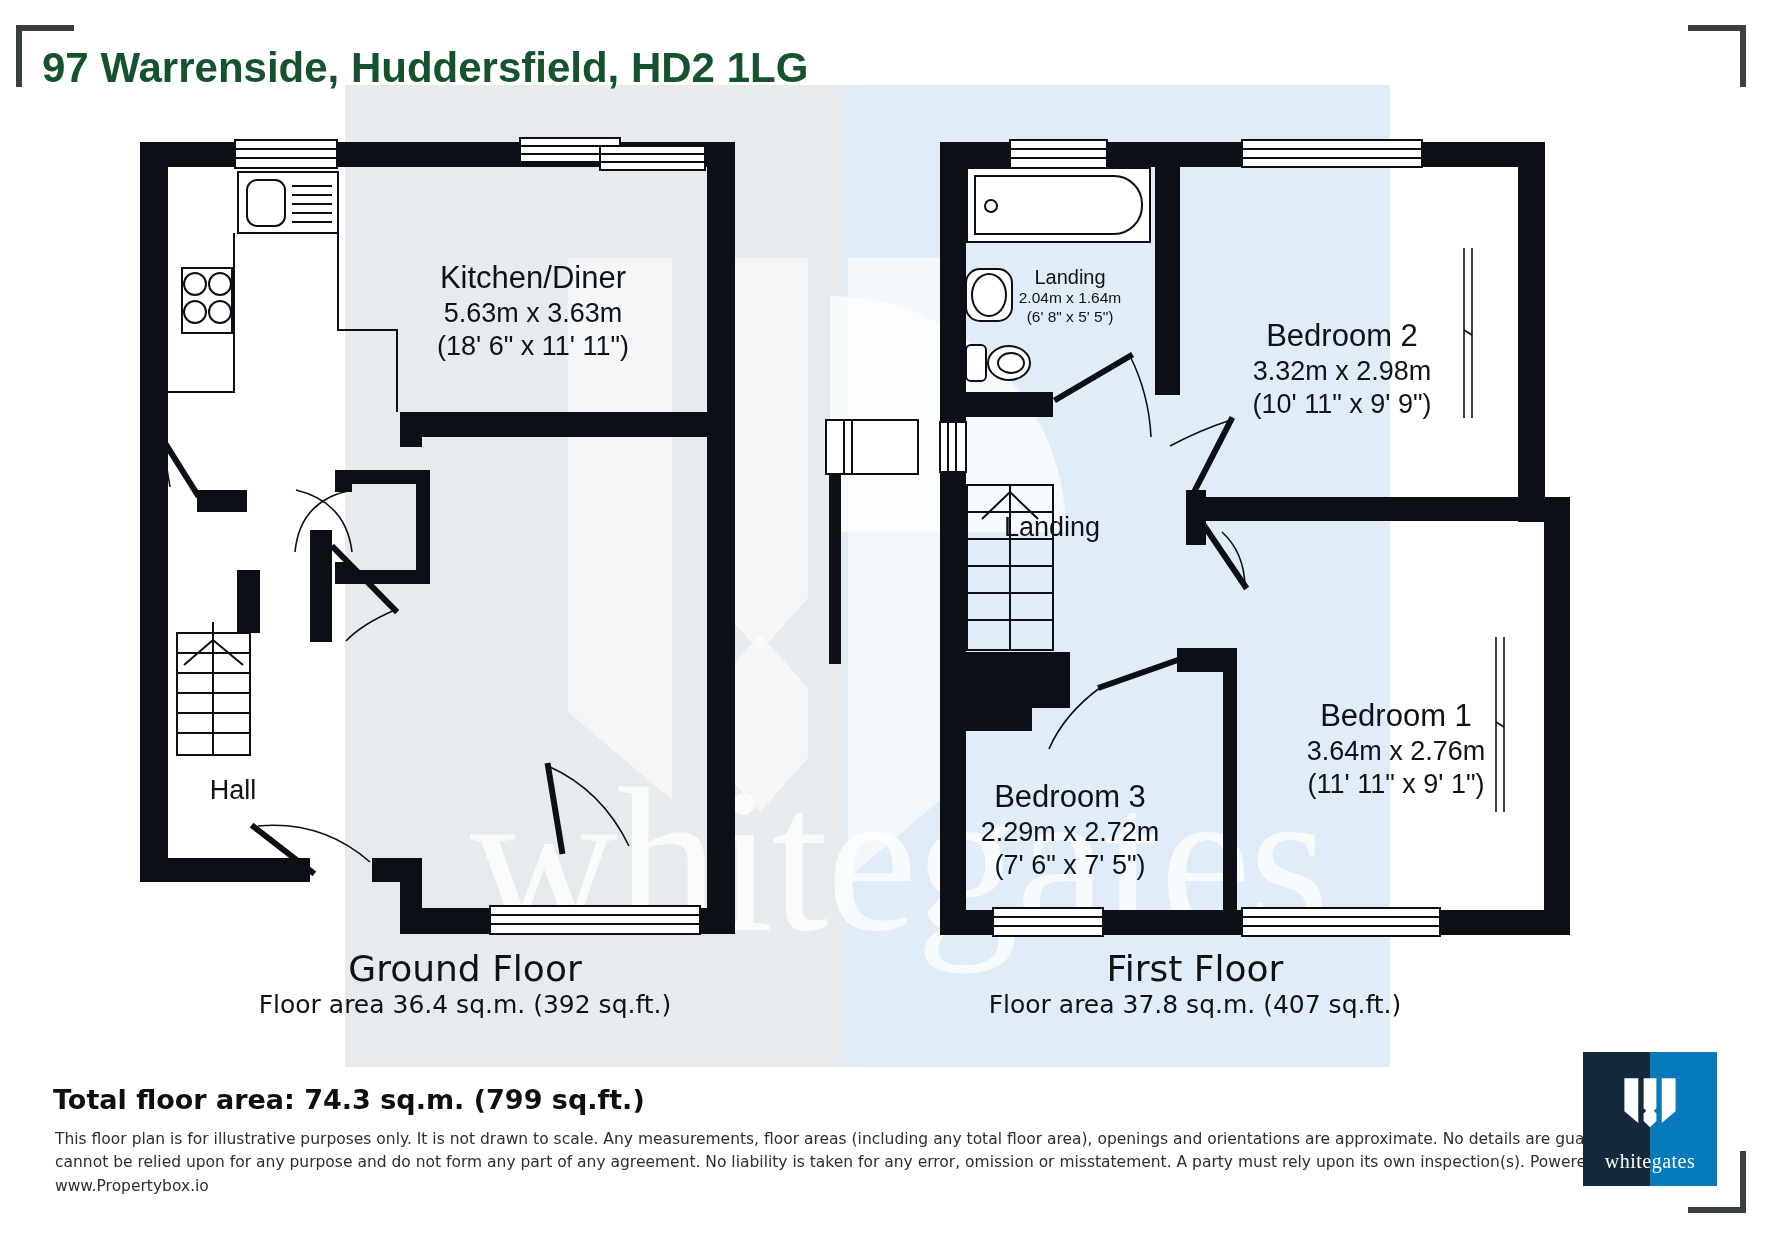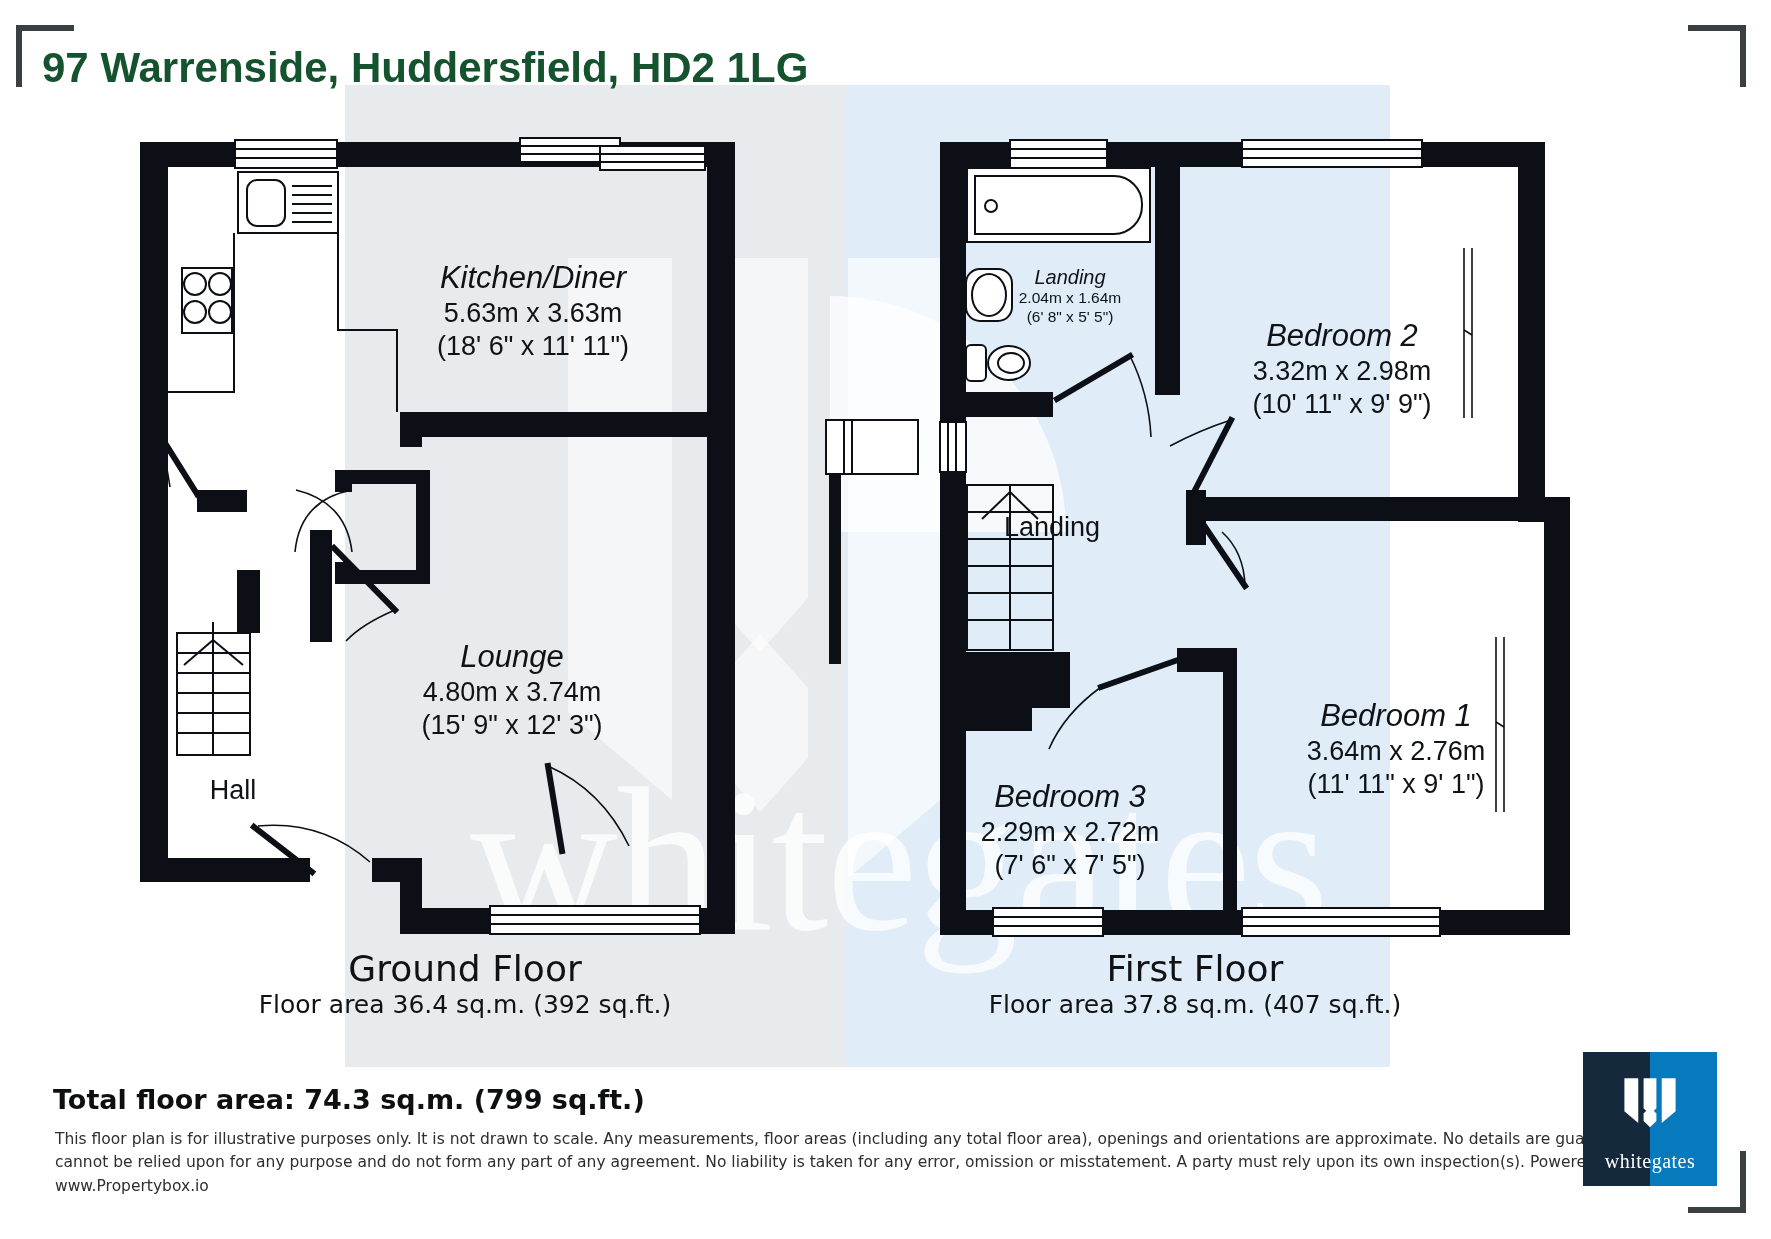--- a/index.html
+++ b/index.html
@@ -19,21 +19,21 @@
   .bracket .h{width:58px;height:6px;}
   .bracket .v{width:6px;height:62px;}
   .br-tl{left:16px;top:25px;}  .br-tl .h{left:0;top:0}  .br-tl .v{left:0;top:0}
   .br-tr{left:1688px;top:25px;} .br-tr .h{left:0;top:0}  .br-tr .v{right:0;top:0}
   .br-br{left:1688px;top:1151px;} .br-br .h{left:0;bottom:0} .br-br .v{right:0;bottom:0}
   
   .page-title{position:absolute;left:42px;top:44px;font-family:Liberation Sans, sans-serif;
               font-size:42px;font-weight:600;color:#14532d;}
   .room-label{position:absolute;transform:translate(-50%,-50%);text-align:center;
               color:#0f1318;line-height:1.22;white-space:nowrap;}
-  .room-title{font-size:31px;font-style:italic;}
+  .room-title{font-size:31px;}
   .room-dim{font-size:27px;}
   .room-label.small{line-height:1.2;}
   .room-label.small .room-title{font-size:20px;}
   .room-label.small .room-dim{font-size:15.5px;}
   .room-label.single{font-size:27px;}
   .floor-caption{position:absolute;transform:translate(-50%,0);text-align:center;color:#101214;}
   .floor-name{font-family:"DejaVu Sans",sans-serif;font-size:36px;}
   .floor-area{font-family:"DejaVu Sans",sans-serif;font-size:25px;margin-top:1px;}
   .total-area{position:absolute;left:53px;top:1084px;font-family:"DejaVu Sans",sans-serif;
               font-size:27px;font-weight:700;color:#0e0f10;}
@@ -246,25 +246,20 @@
         <path d="M1101,687 Q1064,714 1049,749"></path>
       </g>
     </g>
   </svg>
 
   <div class="room-label" style="left:533px;top:311px">
     <div class="room-title">Kitchen/Diner</div>
     <div class="room-dim">5.63m x 3.63m</div>
     <div class="room-dim">(18' 6" x 11' 11")</div>
   </div>
-  <div class="room-label" style="left:512px;top:690px">
-    <div class="room-title">Lounge</div>
-    <div class="room-dim">4.80m x 3.74m</div>
-    <div class="room-dim">(15' 9" x 12' 3")</div>
-  </div>
   <div class="room-label single" style="left:233px;top:790px">Hall</div>
 
   <div class="room-label small" style="left:1070px;top:296px">
     <div class="room-title">Landing</div>
     <div class="room-dim">2.04m x 1.64m</div>
     <div class="room-dim">(6' 8" x 5' 5")</div>
   </div>
   <div class="room-label" style="left:1342px;top:369px">
     <div class="room-title">Bedroom 2</div>
     <div class="room-dim">3.32m x 2.98m</div>

